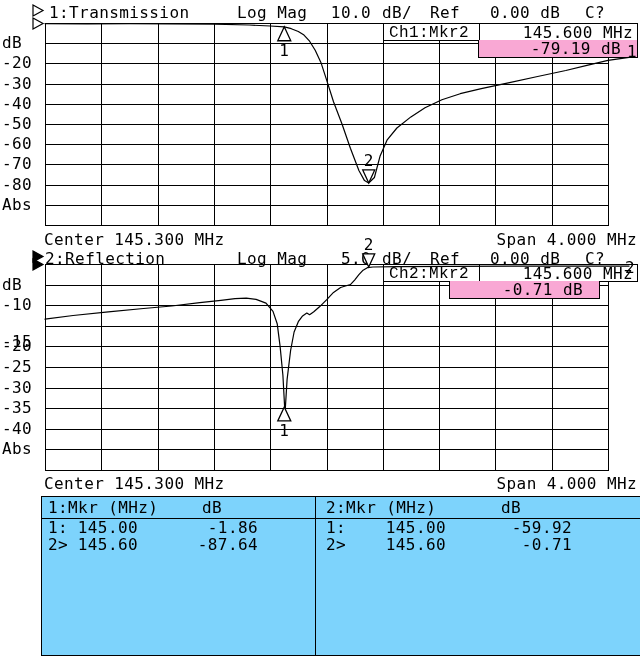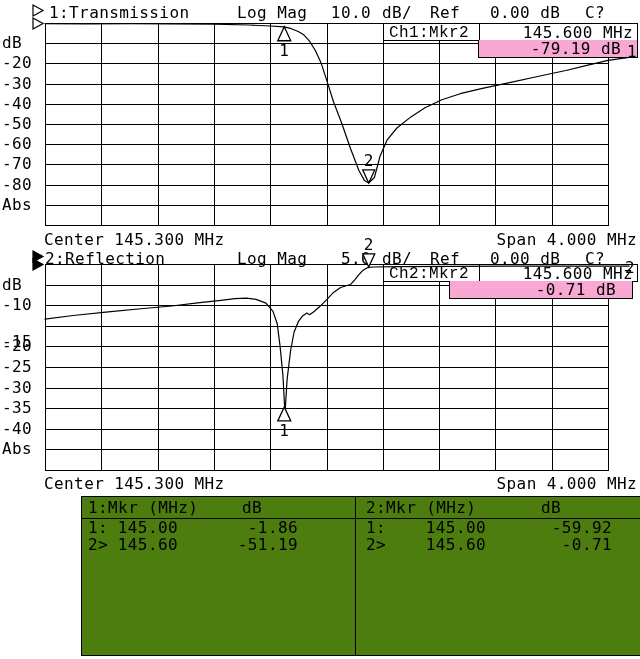--- a/index.html
+++ b/index.html
@@ -10,21 +10,21 @@
   .right{text-align:right;}
   .scale{text-align:right;}
   svg.lay{position:absolute;overflow:visible;}
   .readout{position:absolute;background:#fff;border:1px solid #000;z-index:2;display:flex;box-sizing:border-box;}
   .readout .rc1{width:96px;border-right:1px solid #000;padding:1px 0 0 5px;box-sizing:border-box;font-family:Liberation Mono, monospace;}
   .readout .rc2{flex:1;text-align:right;padding:1px 4px 0 0;}
   .readout2{position:absolute;background:#f9a8d4;border:1px solid #000;border-top:none;z-index:2;
     box-sizing:border-box;text-align:right;padding:1px 16px 0 0;}
   .ytick{position:absolute;left:2px;width:38px;height:16px;}
   .ytick.num{text-align:left;}
-  .mbox{position:absolute;border:1px solid #000;box-sizing:border-box;background:#4d7c0f;margin-left:40px;}
+  .mbox{position:absolute;border:1px solid #000;box-sizing:border-box;background:#7dd3fc;}
   .mhead{position:relative;height:21px;border-bottom:1px solid #000;}
   .mrow{position:relative;height:16px;margin-top:1px;}
   .ml{position:absolute;left:6px;}
   .mf{position:absolute;left:30px;width:66px;text-align:right;}
   .mv{position:absolute;left:96px;width:78px;text-align:right;padding-left:42px;}
   .mbox2 .ml{left:10px;}
   .mbox2 .mf{left:50px;width:80px;}
   .mbox2 .mv{left:130px;width:84px;}
 </style>
 </head>
@@ -144,40 +144,40 @@
         <line x1="0" y1="185.5" x2="564" y2="185.5" stroke="#000" stroke-width="1"></line>
         <line x1="563.5" y1="0" x2="563.5" y2="207" stroke="#000" stroke-width="1"></line>
         <line x1="0" y1="206.5" x2="564" y2="206.5" stroke="#000" stroke-width="1"></line>
       </svg>
     </div>
 
   <div class="readout" style="left:383px;top:264px;width:255px;height:18px">
     <div class="rc1">Ch2:Mkr2</div>
     <div class="rc2">145.600 MHz</div>
   </div>
-  <div class="readout2" style="left:449px;top:281px;width:184px;height:18px">-0.71 dB</div>
+  <div class="readout2" style="left:449px;top:281px;width:151px;height:18px">-0.71 dB</div>
 
   <span class="abs" style="left:44px;top:476px">Center 145.300 MHz</span>
   <span class="abs right" style="left:350px;top:476px;width:287px">Span 4.000 MHz</span>
 
   <div class="mbox" style="left:41px;top:496px;width:277px;height:160px">
     <div class="mhead">
       <span class="abs" style="left:6px;top:3px">1:Mkr (MHz)</span>
       <span class="abs" style="left:160px;top:3px">dB</span>
     </div>
     <div id="mrows0">
         <div class="mrow">
           <span class="ml">1:</span>
           <span class="mf">145.00</span>
           <span class="mv">-1.86</span>
         </div>
         <div class="mrow">
           <span class="ml">2&gt;</span>
           <span class="mf">145.60</span>
-          <span class="mv">-51.19</span>
+          <span class="mv">-87.64</span>
         </div>
       </div>
   </div>
   <div class="mbox mbox2" style="left:315px;top:496px;width:352px;height:160px">
     <div class="mhead">
       <span class="abs" style="left:10px;top:3px">2:Mkr (MHz)</span>
       <span class="abs" style="left:185px;top:3px">dB</span>
     </div>
     <div id="mrows1">
         <div class="mrow">

